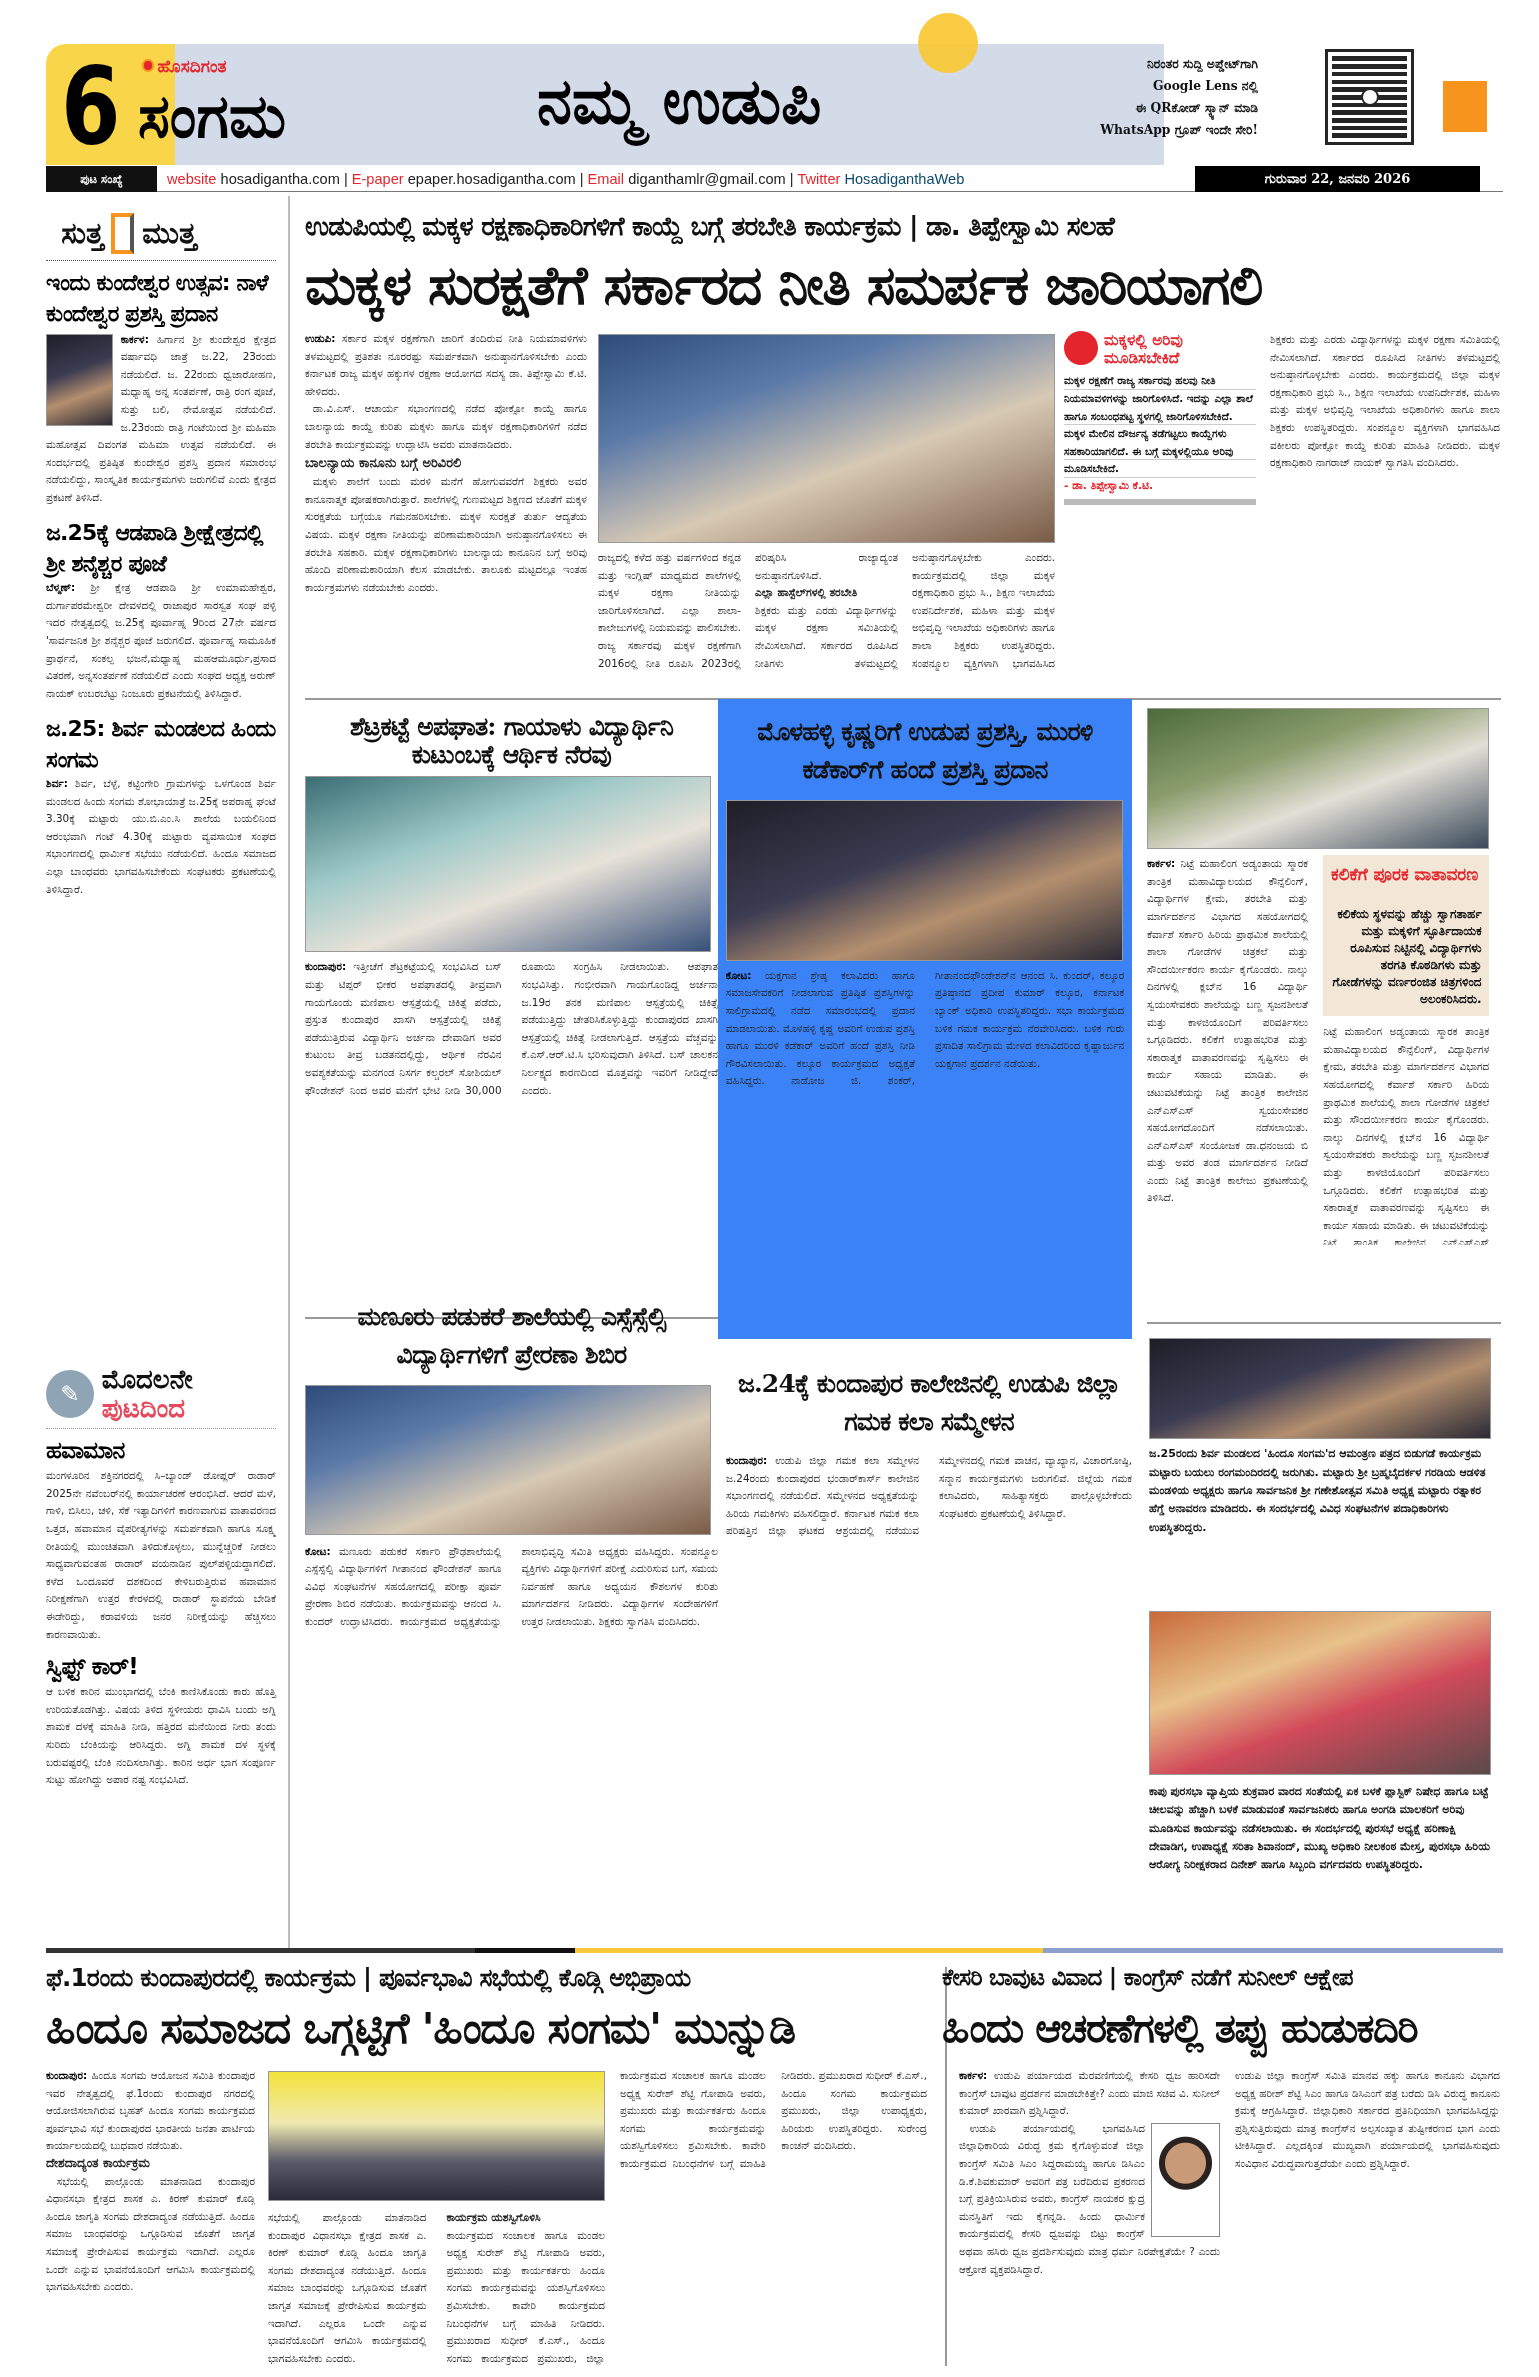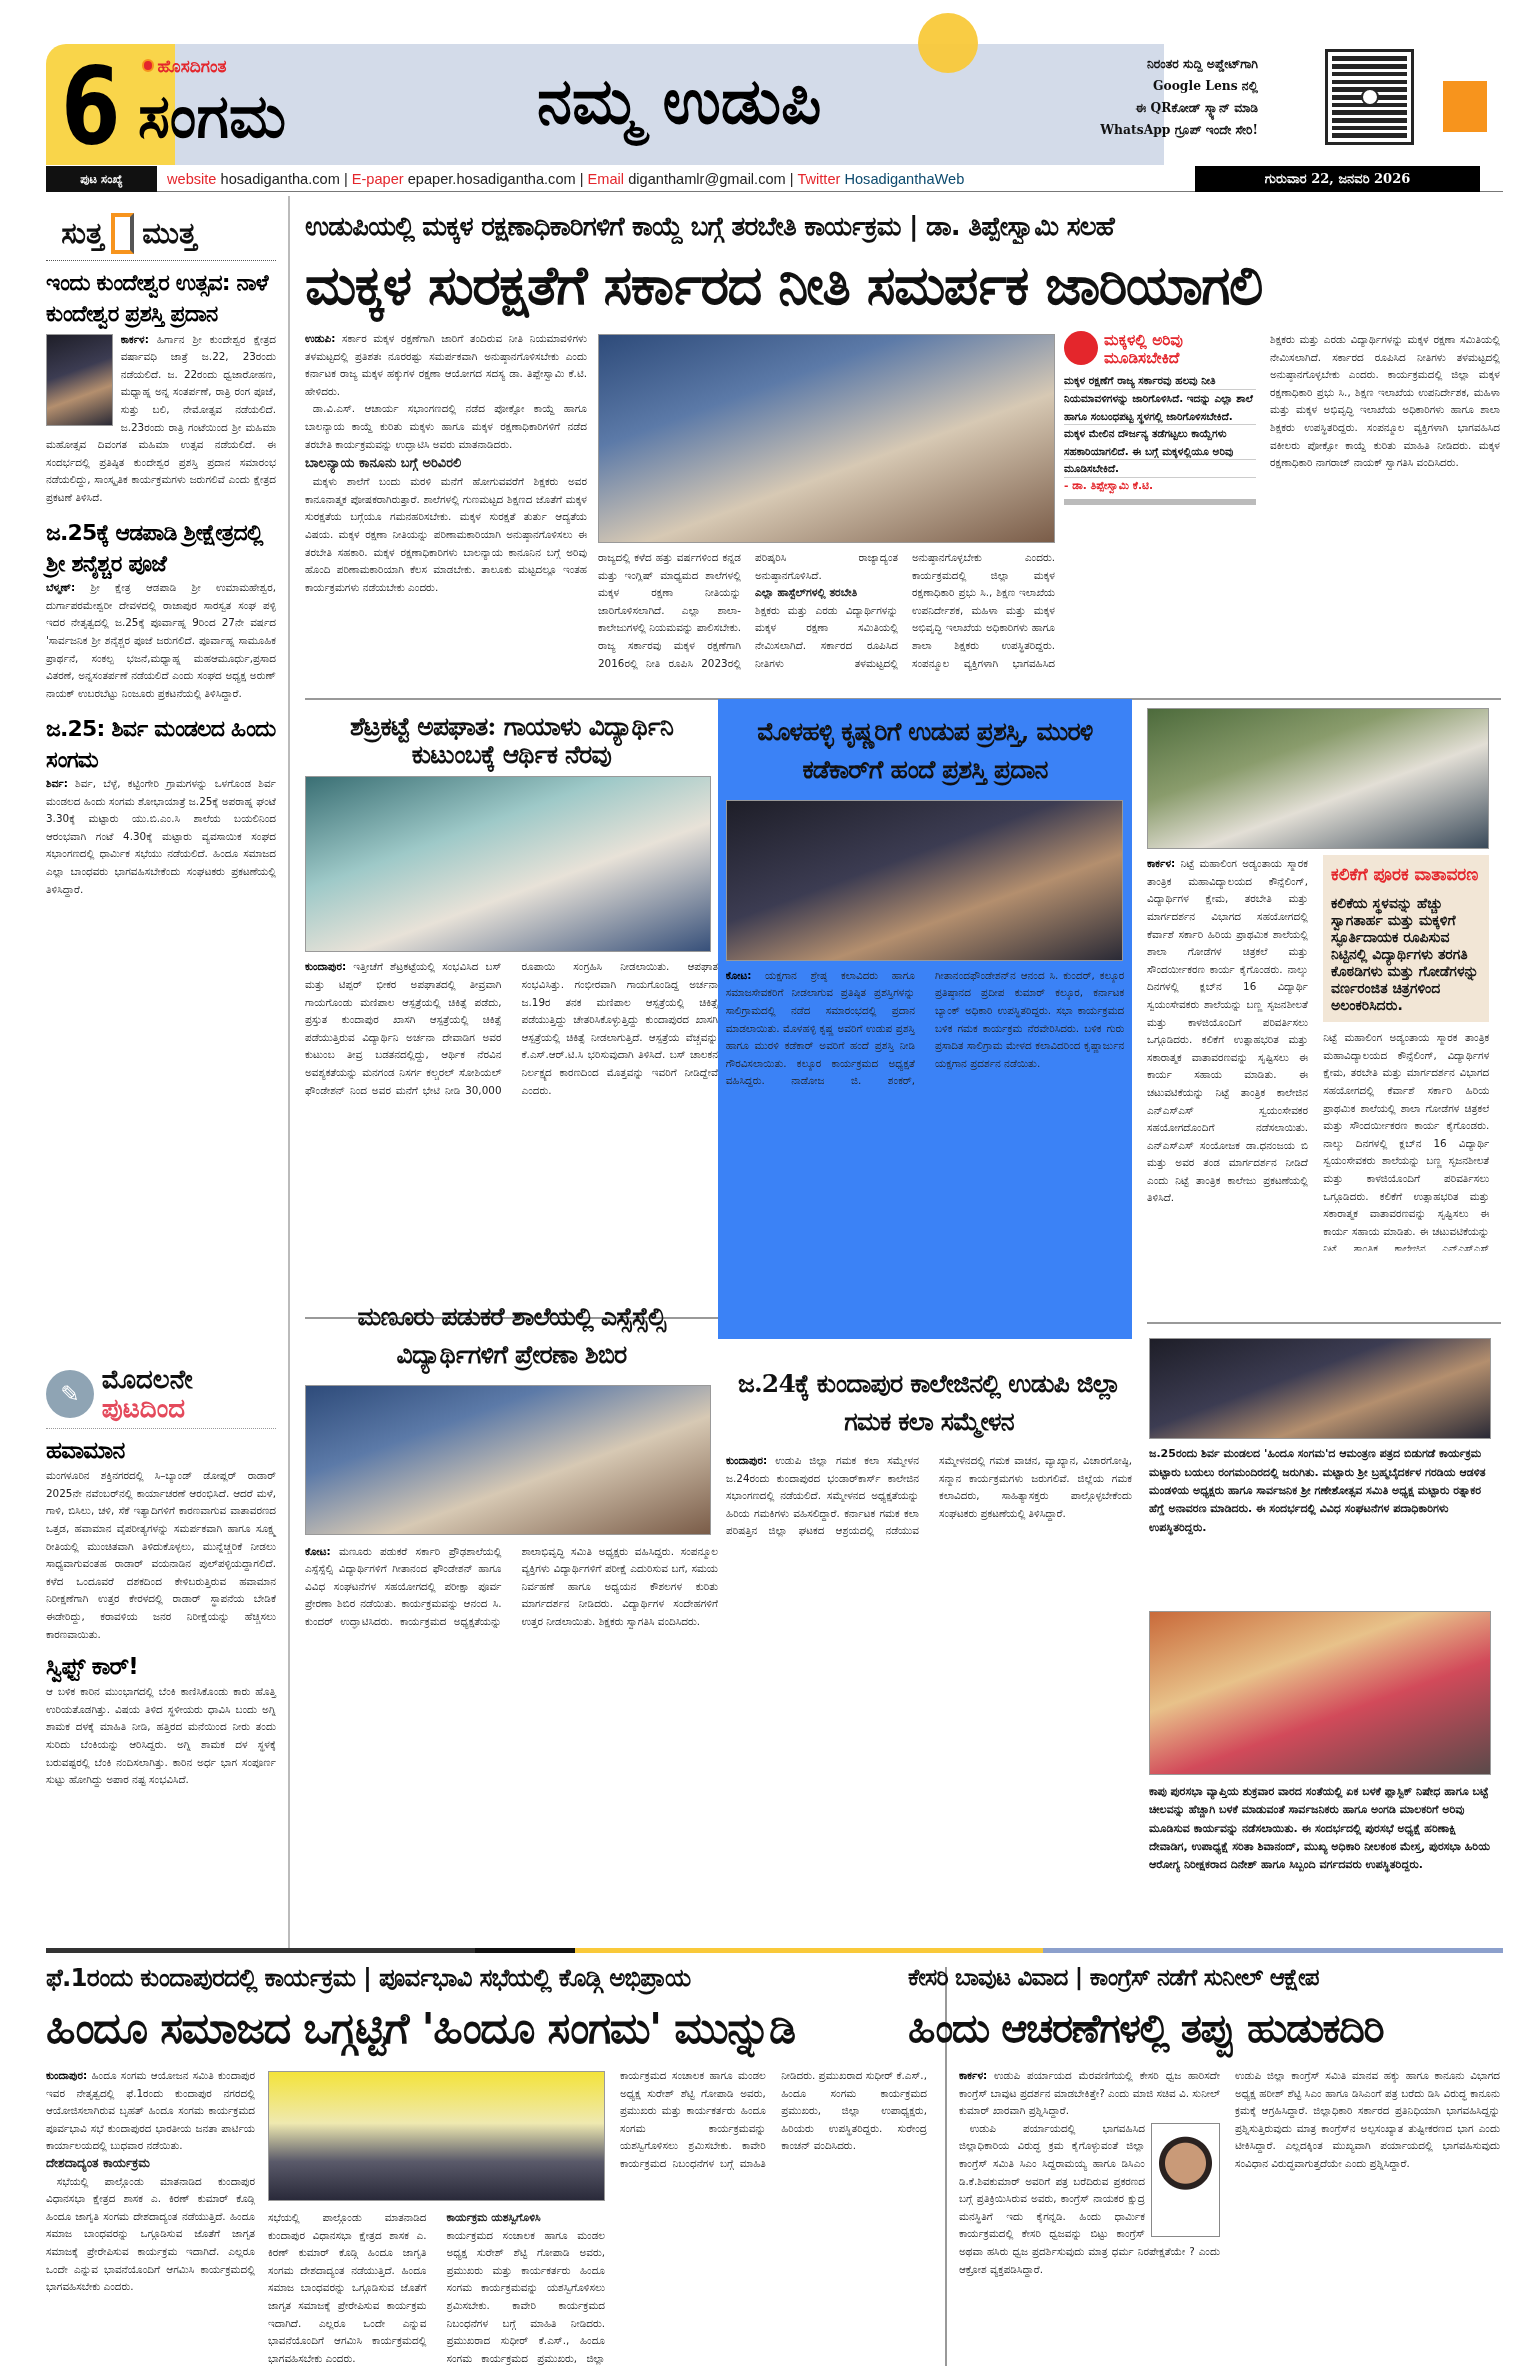--- a/index.html
+++ b/index.html
@@ -150,21 +150,21 @@
 
 <div class="abs" style="left:1147px;top:702px;width:354px;">
   <div class="photo green" style="width:342px;height:141px;margin-top:6.1px;"></div>
   <div style="display:flex;gap:15.3px;margin-top:6.1px;">
     <div class="body-text" style="width:161px;height:429px;overflow:hidden;">
       <b>ಕಾರ್ಕಳ:</b> <span>ನಿಟ್ಟೆ ಮಹಾಲಿಂಗ ಅಡ್ಯಂತಾಯ ಸ್ಮಾರಕ ತಾಂತ್ರಿಕ ಮಹಾವಿದ್ಯಾಲಯದ ಕೌನ್ಸೆಲಿಂಗ್, ವಿದ್ಯಾರ್ಥಿಗಳ ಕ್ಷೇಮ, ತರಬೇತಿ ಮತ್ತು ಮಾರ್ಗದರ್ಶನ ವಿಭಾಗದ ಸಹಯೋಗದಲ್ಲಿ ಕೆರ್ವಾಶೆ ಸರ್ಕಾರಿ ಹಿರಿಯ ಪ್ರಾಥಮಿಕ ಶಾಲೆಯಲ್ಲಿ ಶಾಲಾ ಗೋಡೆಗಳ ಚಿತ್ರಕಲೆ ಮತ್ತು ಸೌಂದರ್ಯೀಕರಣ ಕಾರ್ಯ ಕೈಗೊಂಡರು. ನಾಲ್ಕು ದಿನಗಳಲ್ಲಿ ಕ್ಲಬ್‌ನ 16 ವಿದ್ಯಾರ್ಥಿ ಸ್ವಯಂಸೇವಕರು ಶಾಲೆಯನ್ನು ಬಣ್ಣ ಸೃಜನಶೀಲತೆ ಮತ್ತು ಕಾಳಜಿಯೊಂದಿಗೆ ಪರಿವರ್ತಿಸಲು ಒಗ್ಗೂಡಿದರು. ಕಲಿಕೆಗೆ ಉತ್ಸಾಹಭರಿತ ಮತ್ತು ಸಕಾರಾತ್ಮಕ ವಾತಾವರಣವನ್ನು ಸೃಷ್ಟಿಸಲು ಈ ಕಾರ್ಯ ಸಹಾಯ ಮಾಡಿತು. ಈ ಚಟುವಟಿಕೆಯನ್ನು ನಿಟ್ಟೆ ತಾಂತ್ರಿಕ ಕಾಲೇಜಿನ ಎನ್‌ಎಸ್‌ಎಸ್ ಸ್ವಯಂಸೇವಕರ ಸಹಯೋಗದೊಂದಿಗೆ ನಡೆಸಲಾಯಿತು. ಎನ್‌ಎಸ್‌ಎಸ್ ಸಂಯೋಜಕ ಡಾ.ಧನಂಜಯ ಬಿ ಮತ್ತು ಅವರ ತಂಡ ಮಾರ್ಗದರ್ಶನ ನೀಡಿದೆ ಎಂದು ನಿಟ್ಟೆ ತಾಂತ್ರಿಕ ಕಾಲೇಜು ಪ್ರಕಟಣೆಯಲ್ಲಿ ತಿಳಿಸಿದೆ.</span>
     </div>
     <div style="width:166px;">
       <div style="background:#f2e6d6;padding:7.7px;">
         <div style="font-weight:900;color:#e4262c;font-size:17px;line-height:23px;">ಕಲಿಕೆಗೆ ಪೂರಕ ವಾತಾವರಣ</div>
-        <div style="font-size:14px;line-height:17px;font-weight:bold;margin-top:9px;">ಕಲಿಕೆಯ ಸ್ಥಳವನ್ನು ಹೆಚ್ಚು ಸ್ವಾಗತಾರ್ಹ ಮತ್ತು ಮಕ್ಕಳಿಗೆ ಸ್ಫೂರ್ತಿದಾಯಕ ರೂಪಿಸುವ ನಿಟ್ಟಿನಲ್ಲಿ ವಿದ್ಯಾರ್ಥಿಗಳು ತರಗತಿ ಕೊಠಡಿಗಳು ಮತ್ತು ಗೋಡೆಗಳನ್ನು ವರ್ಣರಂಜಿತ ಚಿತ್ರಗಳಿಂದ ಅಲಂಕರಿಸಿದರು.</div>
+        <div style="font-size:12px;line-height:17px;font-weight:bold;margin-top:20px;text-align:right;">ಕಲಿಕೆಯ ಸ್ಥಳವನ್ನು ಹೆಚ್ಚು ಸ್ವಾಗತಾರ್ಹ ಮತ್ತು ಮಕ್ಕಳಿಗೆ ಸ್ಫೂರ್ತಿದಾಯಕ ರೂಪಿಸುವ ನಿಟ್ಟಿನಲ್ಲಿ ವಿದ್ಯಾರ್ಥಿಗಳು ತರಗತಿ ಕೊಠಡಿಗಳು ಮತ್ತು ಗೋಡೆಗಳನ್ನು ವರ್ಣರಂಜಿತ ಚಿತ್ರಗಳಿಂದ ಅಲಂಕರಿಸಿದರು.</div>
       </div>
       <div class="body-text" style="margin-top:7.7px;height:222px;overflow:hidden;">ನಿಟ್ಟೆ ಮಹಾಲಿಂಗ ಅಡ್ಯಂತಾಯ ಸ್ಮಾರಕ ತಾಂತ್ರಿಕ ಮಹಾವಿದ್ಯಾಲಯದ ಕೌನ್ಸೆಲಿಂಗ್, ವಿದ್ಯಾರ್ಥಿಗಳ ಕ್ಷೇಮ, ತರಬೇತಿ ಮತ್ತು ಮಾರ್ಗದರ್ಶನ ವಿಭಾಗದ ಸಹಯೋಗದಲ್ಲಿ ಕೆರ್ವಾಶೆ ಸರ್ಕಾರಿ ಹಿರಿಯ ಪ್ರಾಥಮಿಕ ಶಾಲೆಯಲ್ಲಿ ಶಾಲಾ ಗೋಡೆಗಳ ಚಿತ್ರಕಲೆ ಮತ್ತು ಸೌಂದರ್ಯೀಕರಣ ಕಾರ್ಯ ಕೈಗೊಂಡರು. ನಾಲ್ಕು ದಿನಗಳಲ್ಲಿ ಕ್ಲಬ್‌ನ 16 ವಿದ್ಯಾರ್ಥಿ ಸ್ವಯಂಸೇವಕರು ಶಾಲೆಯನ್ನು ಬಣ್ಣ ಸೃಜನಶೀಲತೆ ಮತ್ತು ಕಾಳಜಿಯೊಂದಿಗೆ ಪರಿವರ್ತಿಸಲು ಒಗ್ಗೂಡಿದರು. ಕಲಿಕೆಗೆ ಉತ್ಸಾಹಭರಿತ ಮತ್ತು ಸಕಾರಾತ್ಮಕ ವಾತಾವರಣವನ್ನು ಸೃಷ್ಟಿಸಲು ಈ ಕಾರ್ಯ ಸಹಾಯ ಮಾಡಿತು. ಈ ಚಟುವಟಿಕೆಯನ್ನು ನಿಟ್ಟೆ ತಾಂತ್ರಿಕ ಕಾಲೇಜಿನ ಎನ್‌ಎಸ್‌ಎಸ್ ಸ್ವಯಂಸೇವಕರ ಸಹಯೋಗದೊಂದಿಗೆ ನಡೆಸಲಾಯಿತು. ಎನ್‌ಎಸ್‌ಎಸ್ ಸಂಯೋಜಕ ಡಾ.ಧನಂಜಯ ಬಿ ಮತ್ತು ಅವರ ತಂಡ ಮಾರ್ಗದರ್ಶನ ನೀಡಿದೆ ಎಂದು ನಿಟ್ಟೆ ತಾಂತ್ರಿಕ ಕಾಲೇಜು ಪ್ರಕಟಣೆಯಲ್ಲಿ ತಿಳಿಸಿದೆ.</div>
     </div>
   </div>
 </div>
 
 <div class="abs rule" style="left:305px;top:1317px;width:413px;"></div>
 <div class="abs rule" style="left:1147px;top:1322px;width:354px;"></div>
 
 <div class="abs" style="left:305px;top:1283px;width:413px;">
@@ -212,21 +212,21 @@
   <span>ಸಭೆಯಲ್ಲಿ ಪಾಲ್ಗೊಂಡು ಮಾತನಾಡಿದ ಕುಂದಾಪುರ ವಿಧಾನಸಭಾ ಕ್ಷೇತ್ರದ ಶಾಸಕ ಎ. ಕಿರಣ್ ಕುಮಾರ್ ಕೊಡ್ಗಿ ಹಿಂದೂ ಜಾಗೃತಿ ಸಂಗಮ ದೇಶದಾದ್ಯಂತ ನಡೆಯುತ್ತಿದೆ. ಹಿಂದೂ ಸಮಾಜ ಬಾಂಧವರನ್ನು ಒಗ್ಗೂಡಿಸುವ ಜೊತೆಗೆ ಜಾಗೃತ ಸಮಾಜಕ್ಕೆ ಪ್ರೇರೇಪಿಸುವ ಕಾರ್ಯಕ್ರಮ ಇದಾಗಿದೆ. ಎಲ್ಲರೂ ಒಂದೇ ಎನ್ನುವ ಭಾವನೆಯೊಂದಿಗೆ ಆಗಮಿಸಿ ಕಾರ್ಯಕ್ರಮದಲ್ಲಿ ಭಾಗವಹಿಸಬೇಕು ಎಂದರು.</span>
   <h4 style="font-size:10.7px;font-weight:900;">ಕಾರ್ಯಕ್ರಮ ಯಶಸ್ವಿಗೊಳಿಸಿ</h4>
   <span>ಕಾರ್ಯಕ್ರಮದ ಸಂಚಾಲಕ ಹಾಗೂ ಮಂಡಲ ಅಧ್ಯಕ್ಷ ಸುರೇಶ್ ಶೆಟ್ಟಿ ಗೋಪಾಡಿ ಅವರು, ಪ್ರಮುಖರು ಮತ್ತು ಕಾರ್ಯಕರ್ತರು ಹಿಂದೂ ಸಂಗಮ ಕಾರ್ಯಕ್ರಮವನ್ನು ಯಶಸ್ವಿಗೊಳಿಸಲು ಶ್ರಮಿಸಬೇಕು. ಕಾವೇರಿ ಕಾರ್ಯಕ್ರಮದ ನಿಬಂಧನೆಗಳ ಬಗ್ಗೆ ಮಾಹಿತಿ ನೀಡಿದರು. ಪ್ರಮುಖರಾದ ಸುಧೀರ್ ಕೆ.ಎಸ್., ಹಿಂದೂ ಸಂಗಮ ಕಾರ್ಯಕ್ರಮದ ಪ್ರಮುಖರು, ಜಿಲ್ಲಾ ಉಪಾಧ್ಯಕ್ಷರು, ಹಿರಿಯರು ಉಪಸ್ಥಿತರಿದ್ದರು. ಸುರೇಂದ್ರ ಕಾಂಚನ್ ವಂದಿಸಿದರು.</span>
 </div>
 <div class="abs body-text" style="left:620px;top:2067px;width:307px;height:303px;overflow:hidden;column-count:2;column-gap:15.3px;">
   <span>ಕಾರ್ಯಕ್ರಮದ ಸಂಚಾಲಕ ಹಾಗೂ ಮಂಡಲ ಅಧ್ಯಕ್ಷ ಸುರೇಶ್ ಶೆಟ್ಟಿ ಗೋಪಾಡಿ ಅವರು, ಪ್ರಮುಖರು ಮತ್ತು ಕಾರ್ಯಕರ್ತರು ಹಿಂದೂ ಸಂಗಮ ಕಾರ್ಯಕ್ರಮವನ್ನು ಯಶಸ್ವಿಗೊಳಿಸಲು ಶ್ರಮಿಸಬೇಕು. ಕಾವೇರಿ ಕಾರ್ಯಕ್ರಮದ ನಿಬಂಧನೆಗಳ ಬಗ್ಗೆ ಮಾಹಿತಿ ನೀಡಿದರು. ಪ್ರಮುಖರಾದ ಸುಧೀರ್ ಕೆ.ಎಸ್., ಹಿಂದೂ ಸಂಗಮ ಕಾರ್ಯಕ್ರಮದ ಪ್ರಮುಖರು, ಜಿಲ್ಲಾ ಉಪಾಧ್ಯಕ್ಷರು, ಹಿರಿಯರು ಉಪಸ್ಥಿತರಿದ್ದರು. ಸುರೇಂದ್ರ ಕಾಂಚನ್ ವಂದಿಸಿದರು.</span>
 </div>
 
 <div class="abs vrule" style="left:945px;top:1967px;height:399px;"></div>
 
-<div class="abs" style="left:908px;top:1959px;width:545px;">
+<div class="abs" style="left:942px;top:1959px;width:545px;">
   <div style="font-weight:900;font-size:23px;line-height:37px;white-space:nowrap;overflow:hidden;letter-spacing:-0.8px;">ಕೇಸರಿ ಬಾವುಟ ವಿವಾದ | ಕಾಂಗ್ರೆಸ್ ನಡೆಗೆ ಸುನೀಲ್ ಆಕ್ಷೇಪ</div>
   <div style="font-family:'DejaVu Serif',serif;font-weight:900;font-size:40px;line-height:64px;white-space:nowrap;overflow:hidden;letter-spacing:-1.5px;">ಹಿಂದು ಆಚರಣೆಗಳಲ್ಲಿ ತಪ್ಪು ಹುಡುಕದಿರಿ</div>
 </div>
 <div class="abs body-text" style="left:959px;top:2067px;width:261px;height:303px;overflow:hidden;">
   <p><b>ಕಾರ್ಕಳ:</b> <span>ಉಡುಪಿ ಪರ್ಯಾಯದ ಮೆರವಣಿಗೆಯಲ್ಲಿ ಕೇಸರಿ ಧ್ವಜ ಹಾರಿಸದೇ ಕಾಂಗ್ರೆಸ್ ಬಾವುಟ ಪ್ರದರ್ಶನ ಮಾಡಬೇಕಿತ್ತೇ? ಎಂದು ಮಾಜಿ ಸಚಿವ ವಿ. ಸುನೀಲ್ ಕುಮಾರ್ ಖಾರವಾಗಿ ಪ್ರಶ್ನಿಸಿದ್ದಾರೆ.</span></p>
   <div style="float:right;width:69px;height:114px;margin:3.1px 0 3.1px 6.1px;border:0.8px solid #888;background:radial-gradient(circle at 50% 35%,#c99a78 0 20px,#2a2220 21px 26px,#fff 27px),linear-gradient(180deg,#fff 60%,#f28a2a 60%);"></div>
   <p style="text-indent:10.7px">ಉಡುಪಿ ಪರ್ಯಾಯದಲ್ಲಿ ಭಾಗವಹಿಸಿದ ಜಿಲ್ಲಾಧಿಕಾರಿಯ ವಿರುದ್ಧ ಕ್ರಮ ಕೈಗೊಳ್ಳುವಂತೆ ಜಿಲ್ಲಾ ಕಾಂಗ್ರೆಸ್ ಸಮಿತಿ ಸಿಎಂ ಸಿದ್ದರಾಮಯ್ಯ ಹಾಗೂ ಡಿಸಿಎಂ ಡಿ.ಕೆ.ಶಿವಕುಮಾರ್ ಅವರಿಗೆ ಪತ್ರ ಬರೆದಿರುವ ಪ್ರಕರಣದ ಬಗ್ಗೆ ಪ್ರತಿಕ್ರಿಯಿಸಿರುವ ಅವರು, ಕಾಂಗ್ರೆಸ್ ನಾಯಕರ ಕ್ಷುದ್ರ ಮನಸ್ಥಿತಿಗೆ ಇದು ಕೈಗನ್ನಡಿ. ಹಿಂದು ಧಾರ್ಮಿಕ ಕಾರ್ಯಕ್ರಮದಲ್ಲಿ ಕೇಸರಿ ಧ್ವಜವನ್ನು ಬಿಟ್ಟು ಕಾಂಗ್ರೆಸ್ ಅಥವಾ ಹಸಿರು ಧ್ವಜ ಪ್ರದರ್ಶಿಸುವುದು ಮಾತ್ರ ಧರ್ಮ ನಿರಪೇಕ್ಷತೆಯೇ ? ಎಂದು ಆಕ್ರೋಶ ವ್ಯಕ್ತಪಡಿಸಿದ್ದಾರೆ.</p>
 </div>
 <div class="abs body-text" style="left:1235px;top:2067px;width:265px;height:303px;overflow:hidden;">
   <span>ಉಡುಪಿ ಜಿಲ್ಲಾ ಕಾಂಗ್ರೆಸ್ ಸಮಿತಿ ಮಾನವ ಹಕ್ಕು ಹಾಗೂ ಕಾನೂನು ವಿಭಾಗದ ಅಧ್ಯಕ್ಷ ಹರೀಶ್ ಶೆಟ್ಟಿ ಸಿಎಂ ಹಾಗೂ ಡಿಸಿಎಂಗೆ ಪತ್ರ ಬರೆದು ಡಿಸಿ ವಿರುದ್ಧ ಕಾನೂನು ಕ್ರಮಕ್ಕೆ ಆಗ್ರಹಿಸಿದ್ದಾರೆ. ಜಿಲ್ಲಾಧಿಕಾರಿ ಸರ್ಕಾರದ ಪ್ರತಿನಿಧಿಯಾಗಿ ಭಾಗವಹಿಸಿದ್ದನ್ನು ಪ್ರಶ್ನಿಸುತ್ತಿರುವುದು ಮಾತ್ರ ಕಾಂಗ್ರೆಸ್‌ನ ಅಲ್ಪಸಂಖ್ಯಾತ ತುಷ್ಟೀಕರಣದ ಭಾಗ ಎಂದು ಟೀಕಿಸಿದ್ದಾರೆ. ಎಲ್ಲದಕ್ಕಿಂತ ಮುಖ್ಯವಾಗಿ ಪರ್ಯಾಯದಲ್ಲಿ ಭಾಗವಹಿಸುವುದು ಸಂವಿಧಾನ ವಿರುದ್ಧವಾಗುತ್ತದೆಯೇ ಎಂದು ಪ್ರಶ್ನಿಸಿದ್ದಾರೆ.</span>

